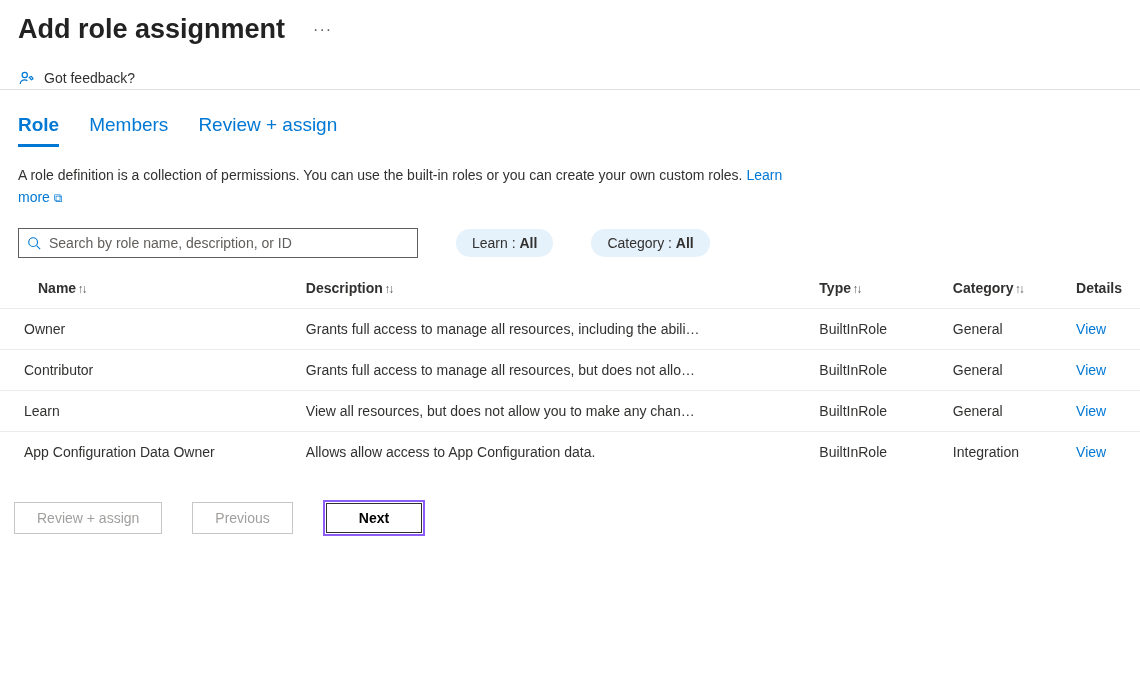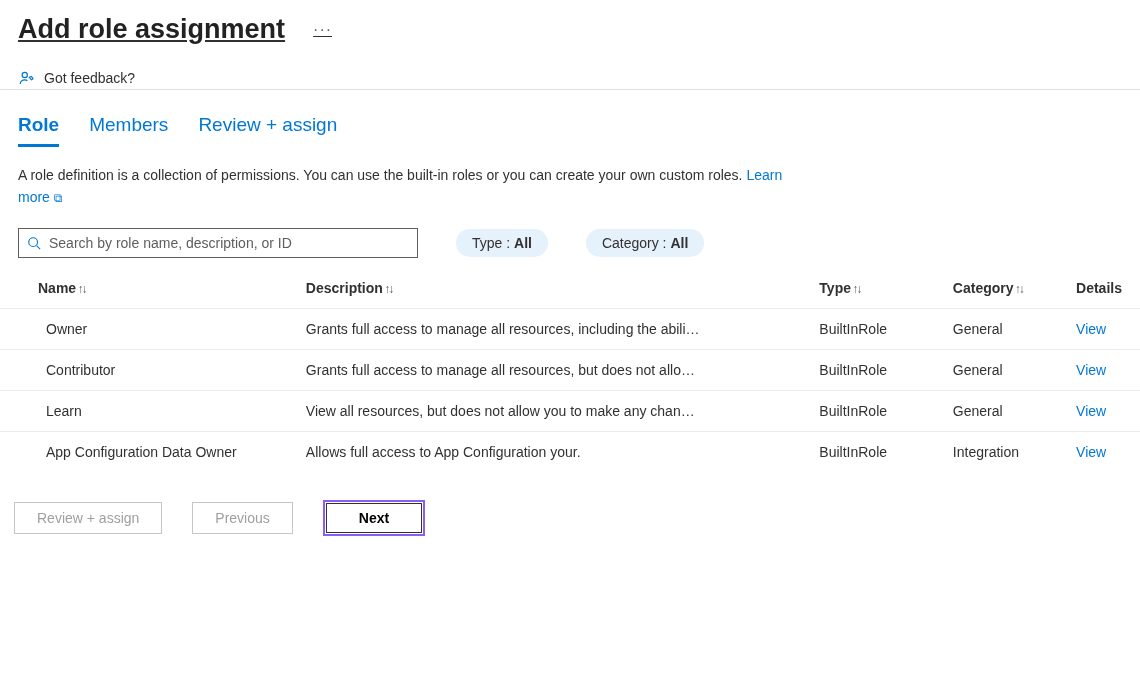--- a/index.html
+++ b/index.html
@@ -8,21 +8,20 @@
       color: #323130;
       font-size: 14px;
       background: #fff;
       width: 1140px;
     }
     .header {
       padding: 14px 18px 10px;
       display: flex;
       align-items: center;
       gap: 28px;
-      text-decoration: underline;
     }
     .header h1 {
       font-size: 27px;
       font-weight: 600;
       color: #222;
     }
     .more-dots { font-size: 16px; color: #605e5c; cursor: pointer; letter-spacing: 1px; }
     .feedback-bar {
       padding: 14px 18px 2px;
       border-bottom: 1px solid #e1dfdd;
@@ -146,21 +145,21 @@
     }
     .btn-next {
       border: 1px solid #323130;
       background: #fff;
       padding: 6px 32px;
       font-weight: 600;
       font-size: 14px;
       cursor: pointer;
       font-family: inherit;
     }
-    #roles-body tr td:first-child { padding-left: 46px; }
+    #roles-body tr td:first-child { padding-left: 24px; }
   </style>
 </head>
 <body>
 
 <div class="header">
   <h1>Add role assignment</h1>
   <span class="more-dots">···</span>
 </div>
 
 <div class="feedback-bar">
@@ -184,21 +183,21 @@
 
 <div class="controls">
   <div class="search-box">
     <svg viewBox="0 0 16 16" fill="none" stroke="#0078d4" stroke-width="1.3">
       <circle cx="7" cy="7" r="5"></circle>
         <path d="M11 11l4 4"></path>
     </svg>
     <input type="text" placeholder="Search by role name, description, or ID" style="">
   </div>
   <div class="pill">
-    <span>Type : </span><b>All</b>
+    <span>Learn : </span><b>All</b>
   </div>
   <div class="pill">
     <span>Category : </span><b>All</b>
   </div>
 </div>
 
 <table class="table">
   <thead>
     <tr>
       <th class="col-name sortable" style="padding-left:38px">Name</th>
@@ -225,21 +224,21 @@
       </tr>
       <tr>
         <td class="col-name">Learn</td>
         <td class="col-desc">View all resources, but does not allow you to make any chan…</td>
         <td class="col-type">BuiltInRole</td>
         <td class="col-cat">General</td>
         <td class="col-det"><span class="view-link">View</span></td>
       </tr>
       <tr>
         <td class="col-name">App Configuration Data Owner</td>
-        <td class="col-desc">Allows full access to App Configuration your.</td>
+        <td class="col-desc">Allows allow access to App Configuration data.</td>
         <td class="col-type">BuiltInRole</td>
         <td class="col-cat">Integration</td>
         <td class="col-det"><span class="view-link">View</span></td>
       </tr>
     </tbody>
 </table>
 
 <div class="footer">
   <button class="btn disabled">Review + assign</button>
   <button class="btn disabled">Previous</button>

